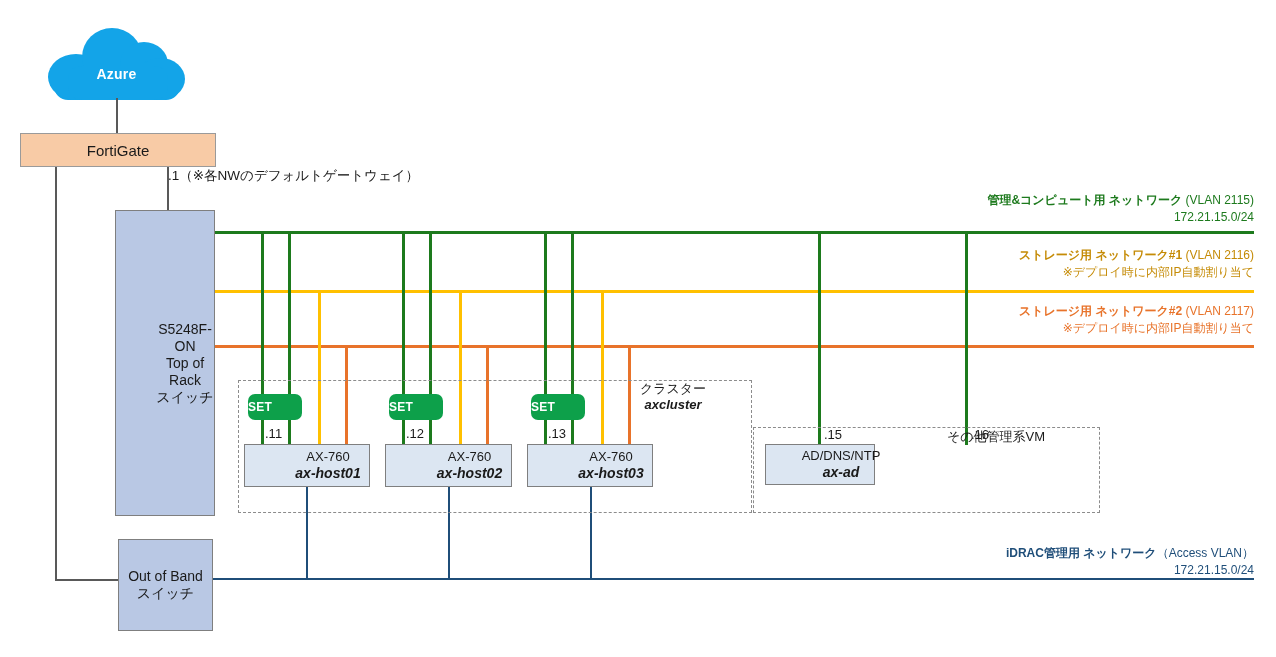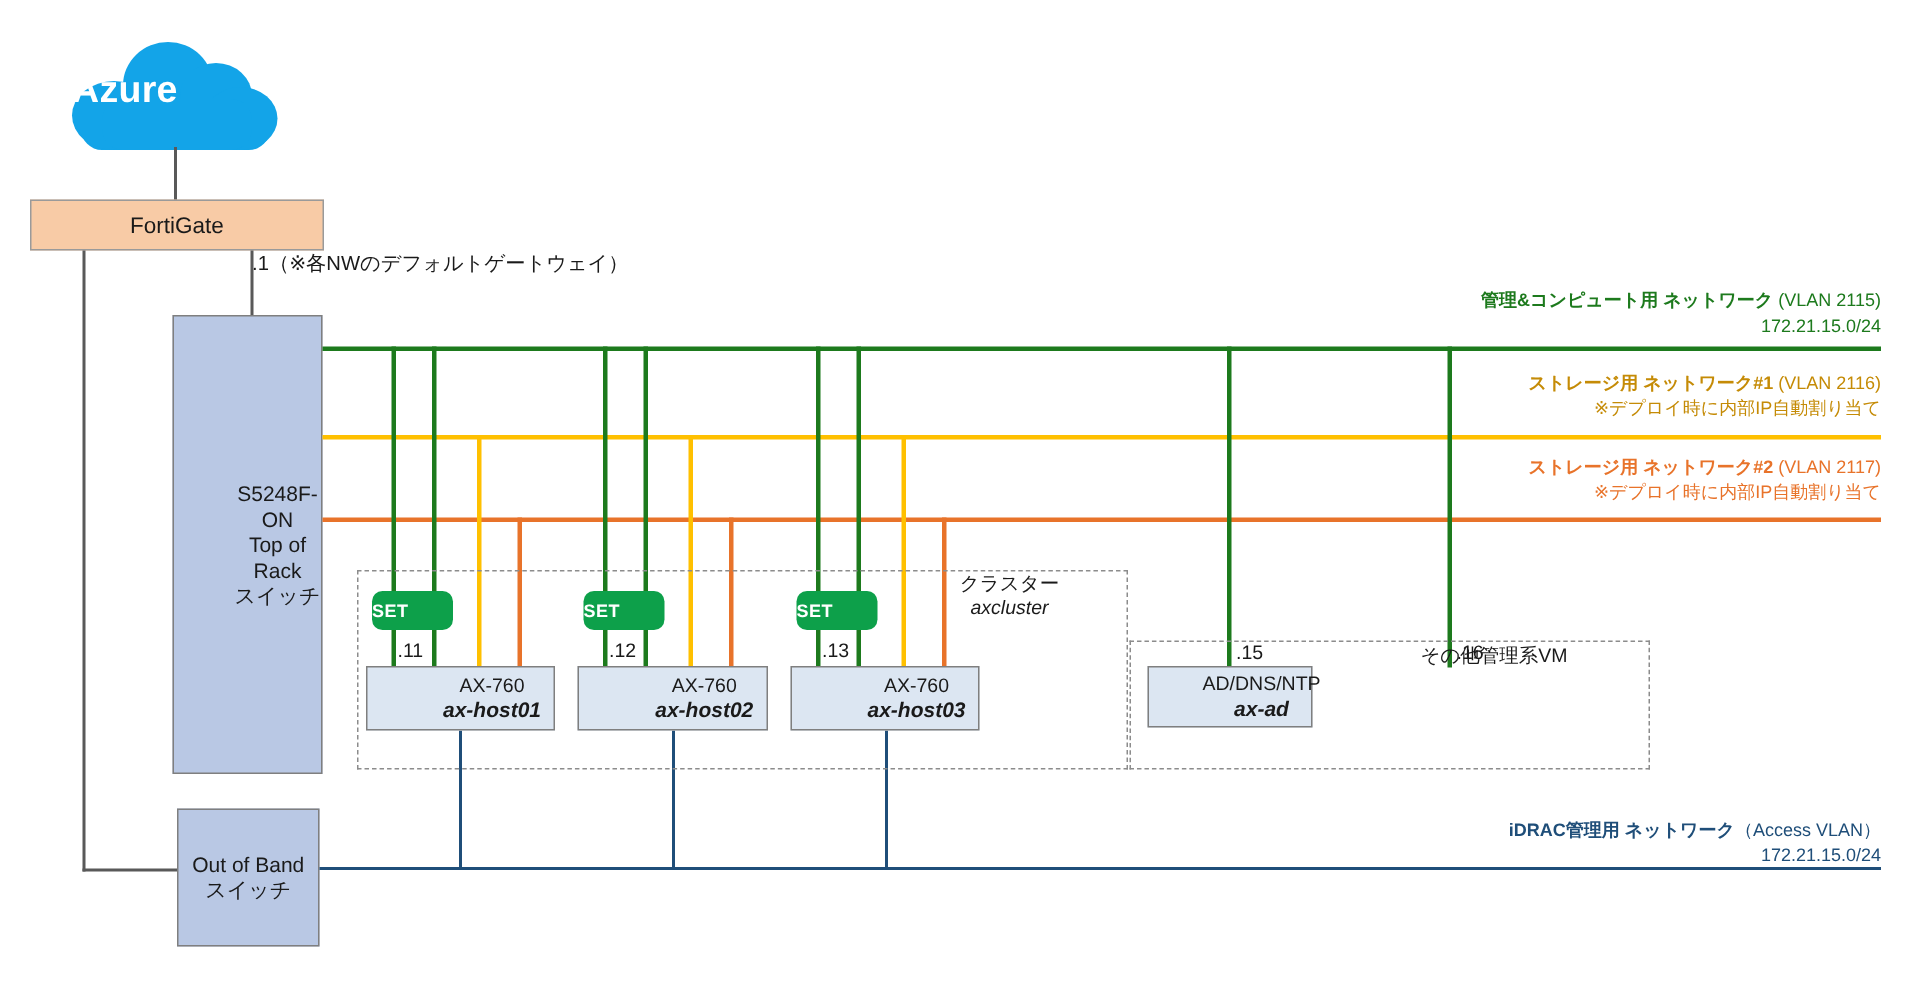--- a/index.html
+++ b/index.html
@@ -10,22 +10,22 @@
 
   
   #azure-cloud{left:48px;top:28px;width:137px;height:72px;}
   #azure-cloud .lobe{position:absolute;background:#13a4e8;border-radius:50%;}
   #azure-cloud .l1{left:0px;  top:26px; width:56px; height:46px;}
   #azure-cloud .l2{left:34px; top:0px;  width:60px; height:58px;}
   #azure-cloud .l3{left:72px; top:14px; width:48px; height:44px;}
   #azure-cloud .l4{left:88px; top:30px; width:49px; height:42px;}
   #azure-cloud .base{left:6px; top:44px; width:126px;height:28px;border-radius:16px;}
   #azure-cloud .cap{left:20px;top:38px;width:100px;height:34px;border-radius:14px;}
-  #azure-label{left:48px;top:44px;width:137px;height:32px;line-height:32px;text-align:left;
-    color:#ffffff;font-size:25px;font-weight:bold;letter-spacing:.2px;z-index:5;}
+  #azure-label{left:48px;top:58px;width:137px;height:32px;line-height:32px;text-align:center;
+    color:#ffffff;font-size:14px;font-weight:bold;letter-spacing:.2px;z-index:5;}
 
   
   .fortigate{left:20px;top:133px;width:196px;height:34px;background:#f8cba6;border:1px solid #9a9a9a;
     text-align:center;line-height:33px;font-size:15px;color:#1a1a1a;}
   .swbox{background:#b9c8e4;border:1px solid #7f7f7f;color:#1a1a1a;font-size:14px;text-align:center;
     display:flex;align-items:center;justify-content:center;}
   #tor-switch{left:115px;top:210px;width:100px;height:306px;padding-left:40px;}
   #oob-switch{left:118px;top:539px;width:95px;height:92px;}
   .swbox span{display:block;line-height:17px;}
 
@@ -53,21 +53,21 @@
   .vy{width:3px;background:#ffc000;}
   .vo{width:3px;background:#e8732a;}
   .vn{width:2px;background:#1f4e79;}
 
   
   .dashed{border:1px dashed #8c8c8c;background:transparent;}
   #cluster-group{left:238px;top:380px;width:514px;height:133px;}
   #vm-group{left:753px;top:427px;width:347px;height:86px;}
   .grouplabel{font-size:13px;line-height:16px;text-align:center;color:#1a1a1a;}
   #cluster-label{left:600px;top:381px;width:146px;}
-  #cluster-label .nm{font-weight:normal;font-style:italic;}
+  #cluster-label .nm{font-weight:bold;font-style:italic;}
   #vm-label{left:900px;top:429px;width:192px;}
 
   
   .set-badge{width:54px;height:26px;background:#0da04a;border-radius:7px;color:#ffffff;
     font-size:12px;font-weight:bold;line-height:26px;letter-spacing:.3px;z-index:6;}
 
   
   .node{background:#dce6f2;border:1px solid #7f7f7f;z-index:6;display:flex;flex-direction:column;
     align-items:center;justify-content:center;color:#1a1a1a;padding-left:42px;}
   .node .model{font-size:13px;line-height:16px;}

